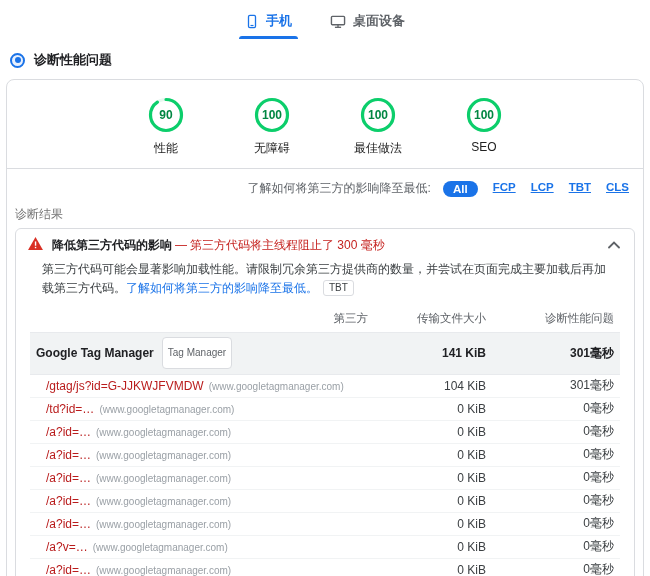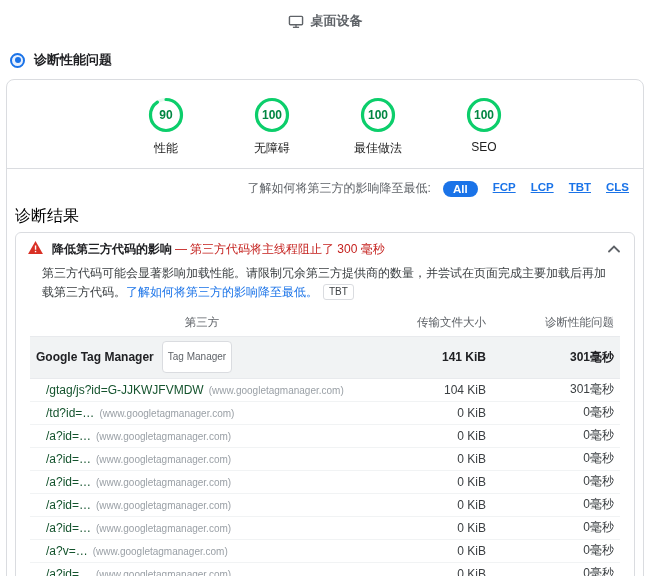--- a/index.html
+++ b/index.html
@@ -43,63 +43,72 @@
 
   .filter-row { display:flex; justify-content:flex-end; align-items:center; gap:12px;
          padding:11px 14px 9px; }
   .filter-label { font-size:12px; color:#5f6368; }
   .chips { display:flex; align-items:flex-start; gap:15px; }
   .chip { font-size:11.5px; font-weight:700; color:#1a73e8; text-decoration:underline;
          cursor:pointer; }
   .chip-selected { background:#1a73e8; color:#fff; text-decoration:none;
          padding:2px 10px; border-radius:12px; }
 
-  .diag-label { font-size:16px; color:#000000; padding:0 0 5px 8px; }
+  .diag-label { font-size:12px; color:#737373; padding:0 0 5px 8px; }
 
   
   .audit { margin:0 8px; border:1px solid #dadce0; border-radius:6px; background:#fff; }
   .audit-header { display:flex; align-items:center; gap:9px; padding:7px 12px 5px;
          cursor:pointer; }
   .audit-title { flex:1; font-size:12px; font-weight:700; color:#202124; }
   .audit-title .sep { color:#c5221f; font-weight:400; padding:0 3px; }
   .audit-title .red { color:#c5221f; font-weight:400; }
   .chevron { flex:0 0 auto; padding:2px; cursor:pointer; }
 
   .audit-body { padding:0 14px 0; }
   .desc { font-size:12px; color:#3c4043; line-height:1.62; margin:1px 12px 7px;
          font-weight:400; }
   .desc .link { color:#1a73e8; cursor:pointer; text-decoration:none; }
   .metric-badge { display:inline-block; border:1px solid #dadce0; border-radius:3px;
          font-size:10px; color:#3c4043; line-height:14px; padding:0 5px; margin-left:5px;
          vertical-align:1px; background:#fff; }
 
   
   table { width:100%; border-collapse:collapse; font-size:12px; }
-  thead th { font-weight:400; color:#5f6368; font-size:11.5px; text-align:center;
+  thead th { font-weight:400; color:#5f6368; font-size:11.5px; text-align:right;
          padding:5px 6px 6px; border-bottom:1px solid #e8eaed; }
   th.num, td.num { text-align:right; }
   .col-size { width:118px; }
   .col-time { width:128px; }
   tbody td { padding:2.5px 6px; border-bottom:1px solid #f1f3f4; color:#3c4043; }
   tbody tr:last-child td { border-bottom:none; }
   tr.group-row td { background:#f1f3f4; font-weight:700; color:#202124;
          padding:4.5px 6px; border-bottom:1px solid #e8eaed; }
   .gbadge { display:inline-block; border:1px solid #dadce0; border-radius:4px;
          background:#fff; font-size:10px; font-weight:400; color:#5f6368;
          padding:8px 5px; line-height:14px; margin-left:8px; vertical-align:1px; }
   tr.sub-row td:first-child { padding-left:16px; }
-  .url { color:#14532d; }
+  .url { color:#b91c1c; }
   .domain { color:#9aa0a6; font-size:10px; margin-left:5px; }
 </style>
 </head>
 <body>
 
 <div class="page">
 
   <div class="tabbar">
+      <div class="tab active">
+        <span>
+          <svg width="14" height="15" viewBox="0 0 16 16">
+            <rect x="4" y="1" width="8" height="14" rx="1.6" fill="none" stroke="currentColor" stroke-width="1.5"></rect>
+            <line x1="6.3" y1="12.6" x2="9.7" y2="12.6" stroke="currentColor" stroke-width="1.4"></line>
+          </svg>
+        </span>
+        <span>手机</span>
+      </div>
       <div class="tab">
         <span>
           <svg width="16" height="15" viewBox="0 0 16 16">
             <rect x="1" y="2.5" width="14" height="9" rx="1" fill="none" stroke="currentColor" stroke-width="1.5"></rect>
             <line x1="8" y1="11.5" x2="8" y2="14" stroke="currentColor" stroke-width="1.4"></line>
             <line x1="4.7" y1="14.2" x2="11.3" y2="14.2" stroke="currentColor" stroke-width="1.4"></line>
           </svg>
         </span>
         <span>桌面设备</span>
       </div>

